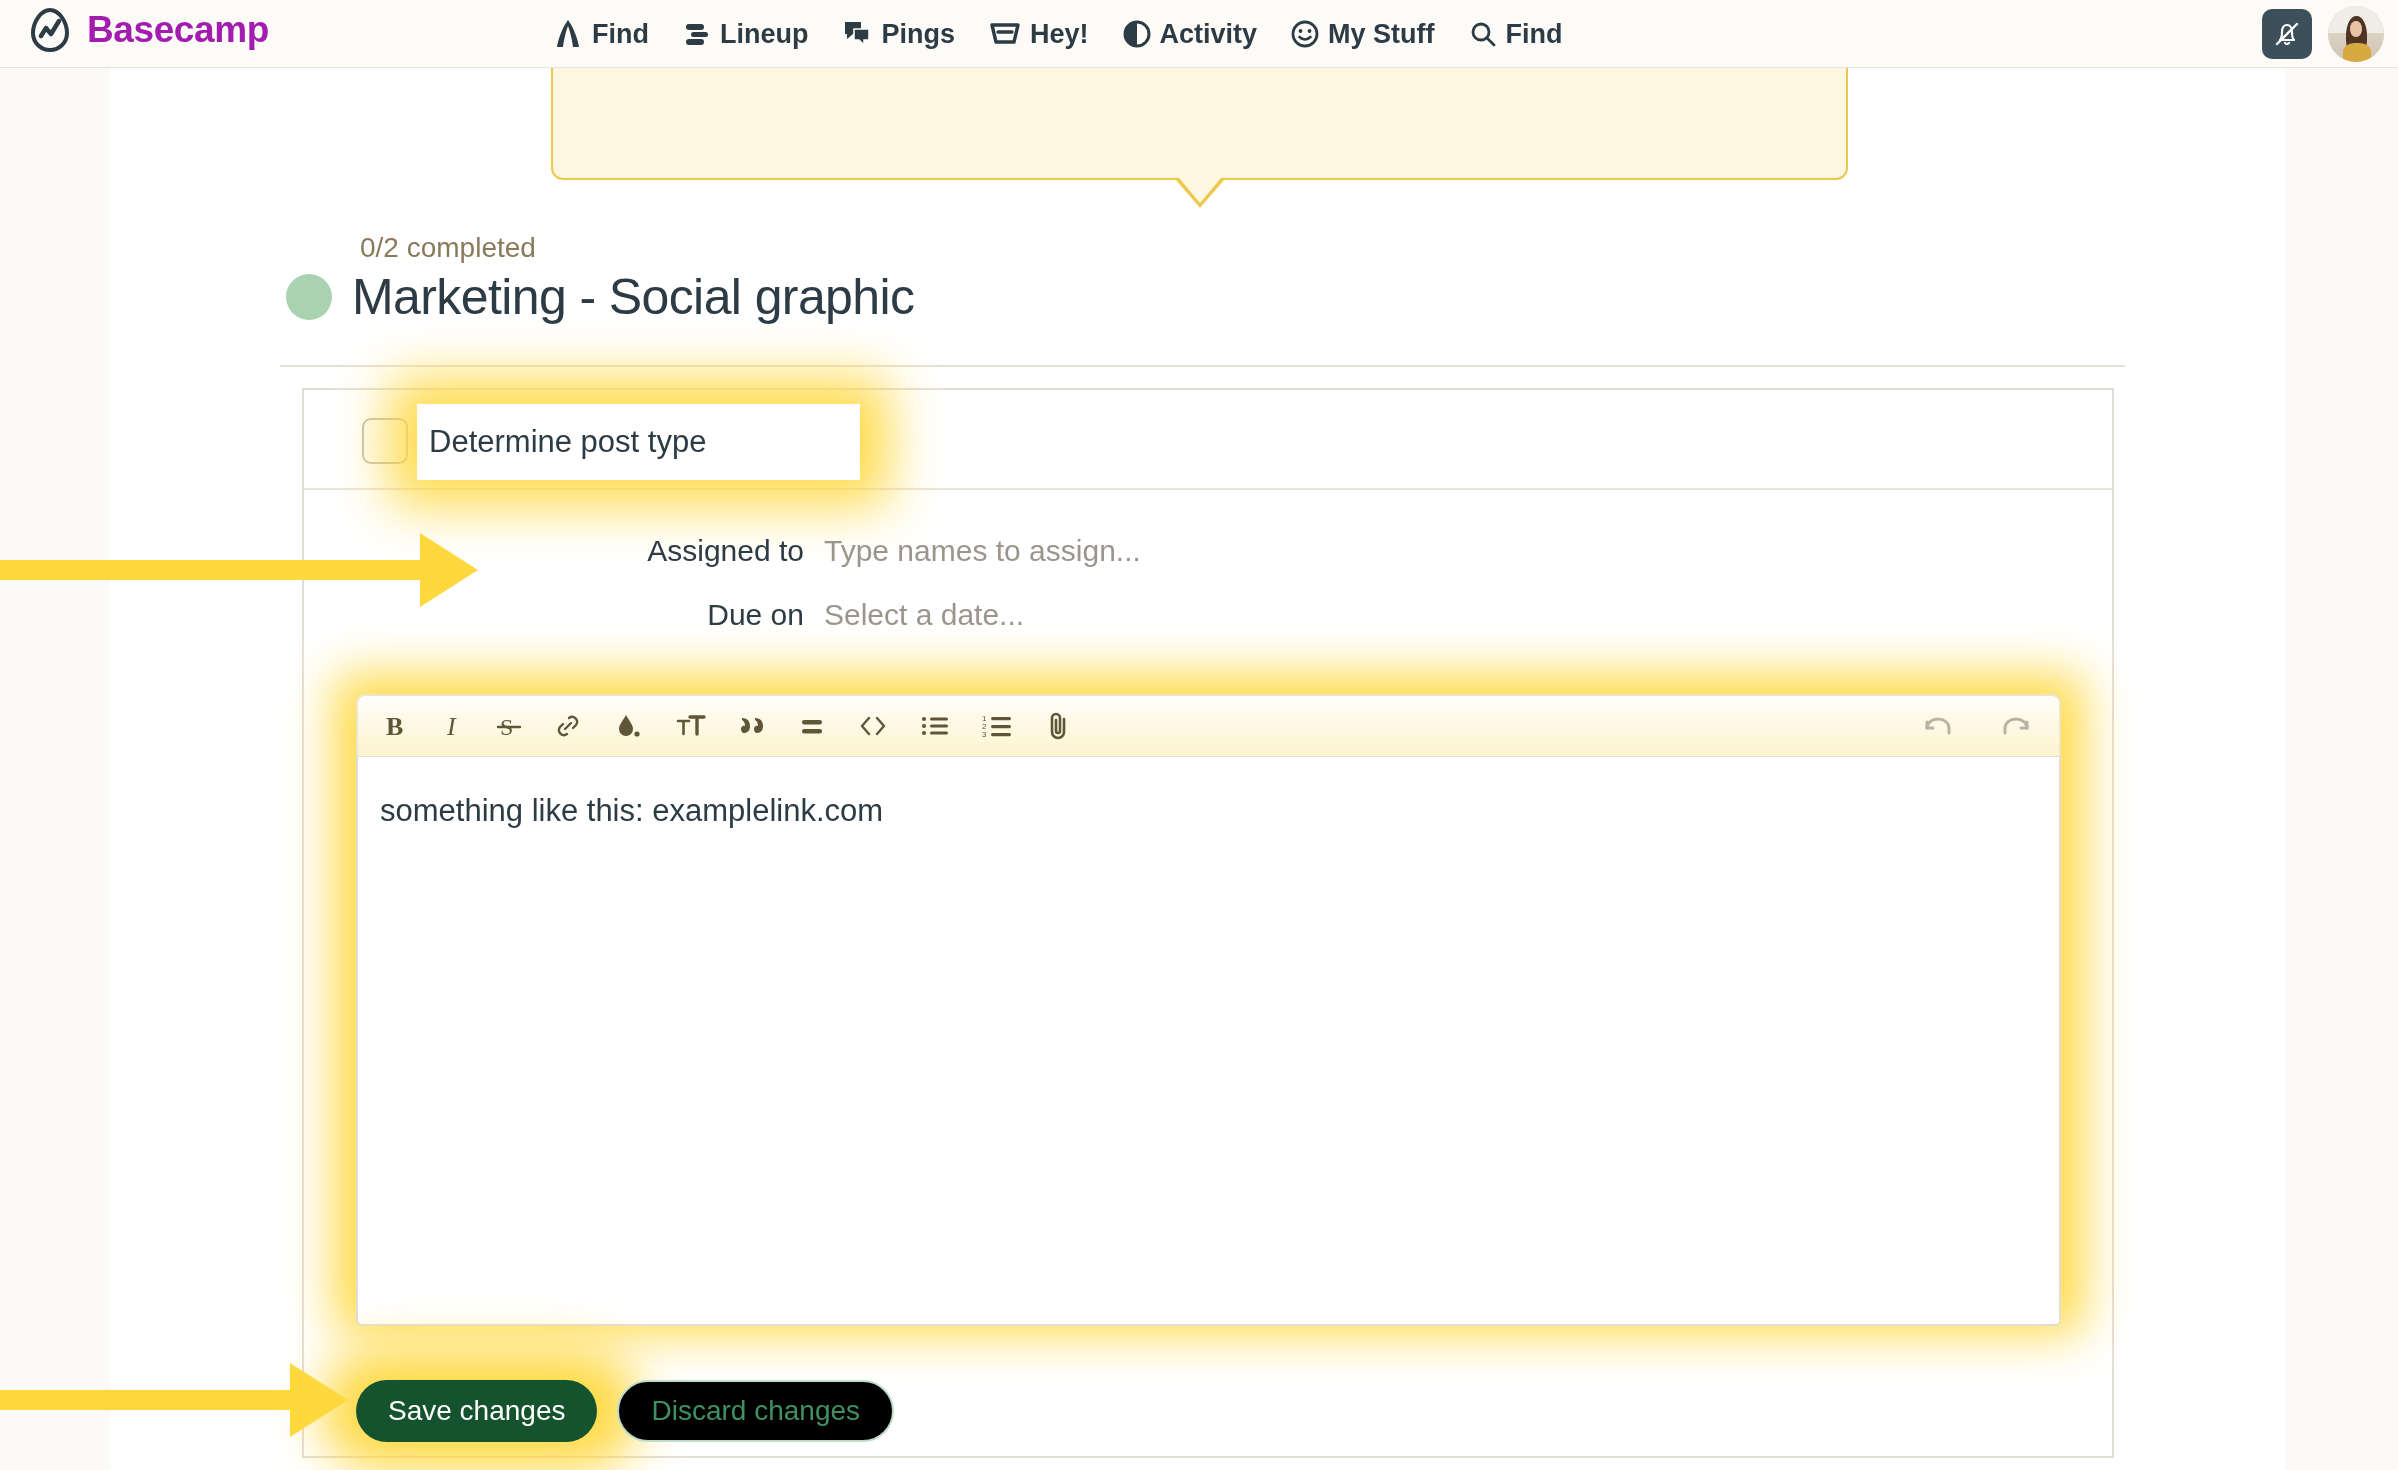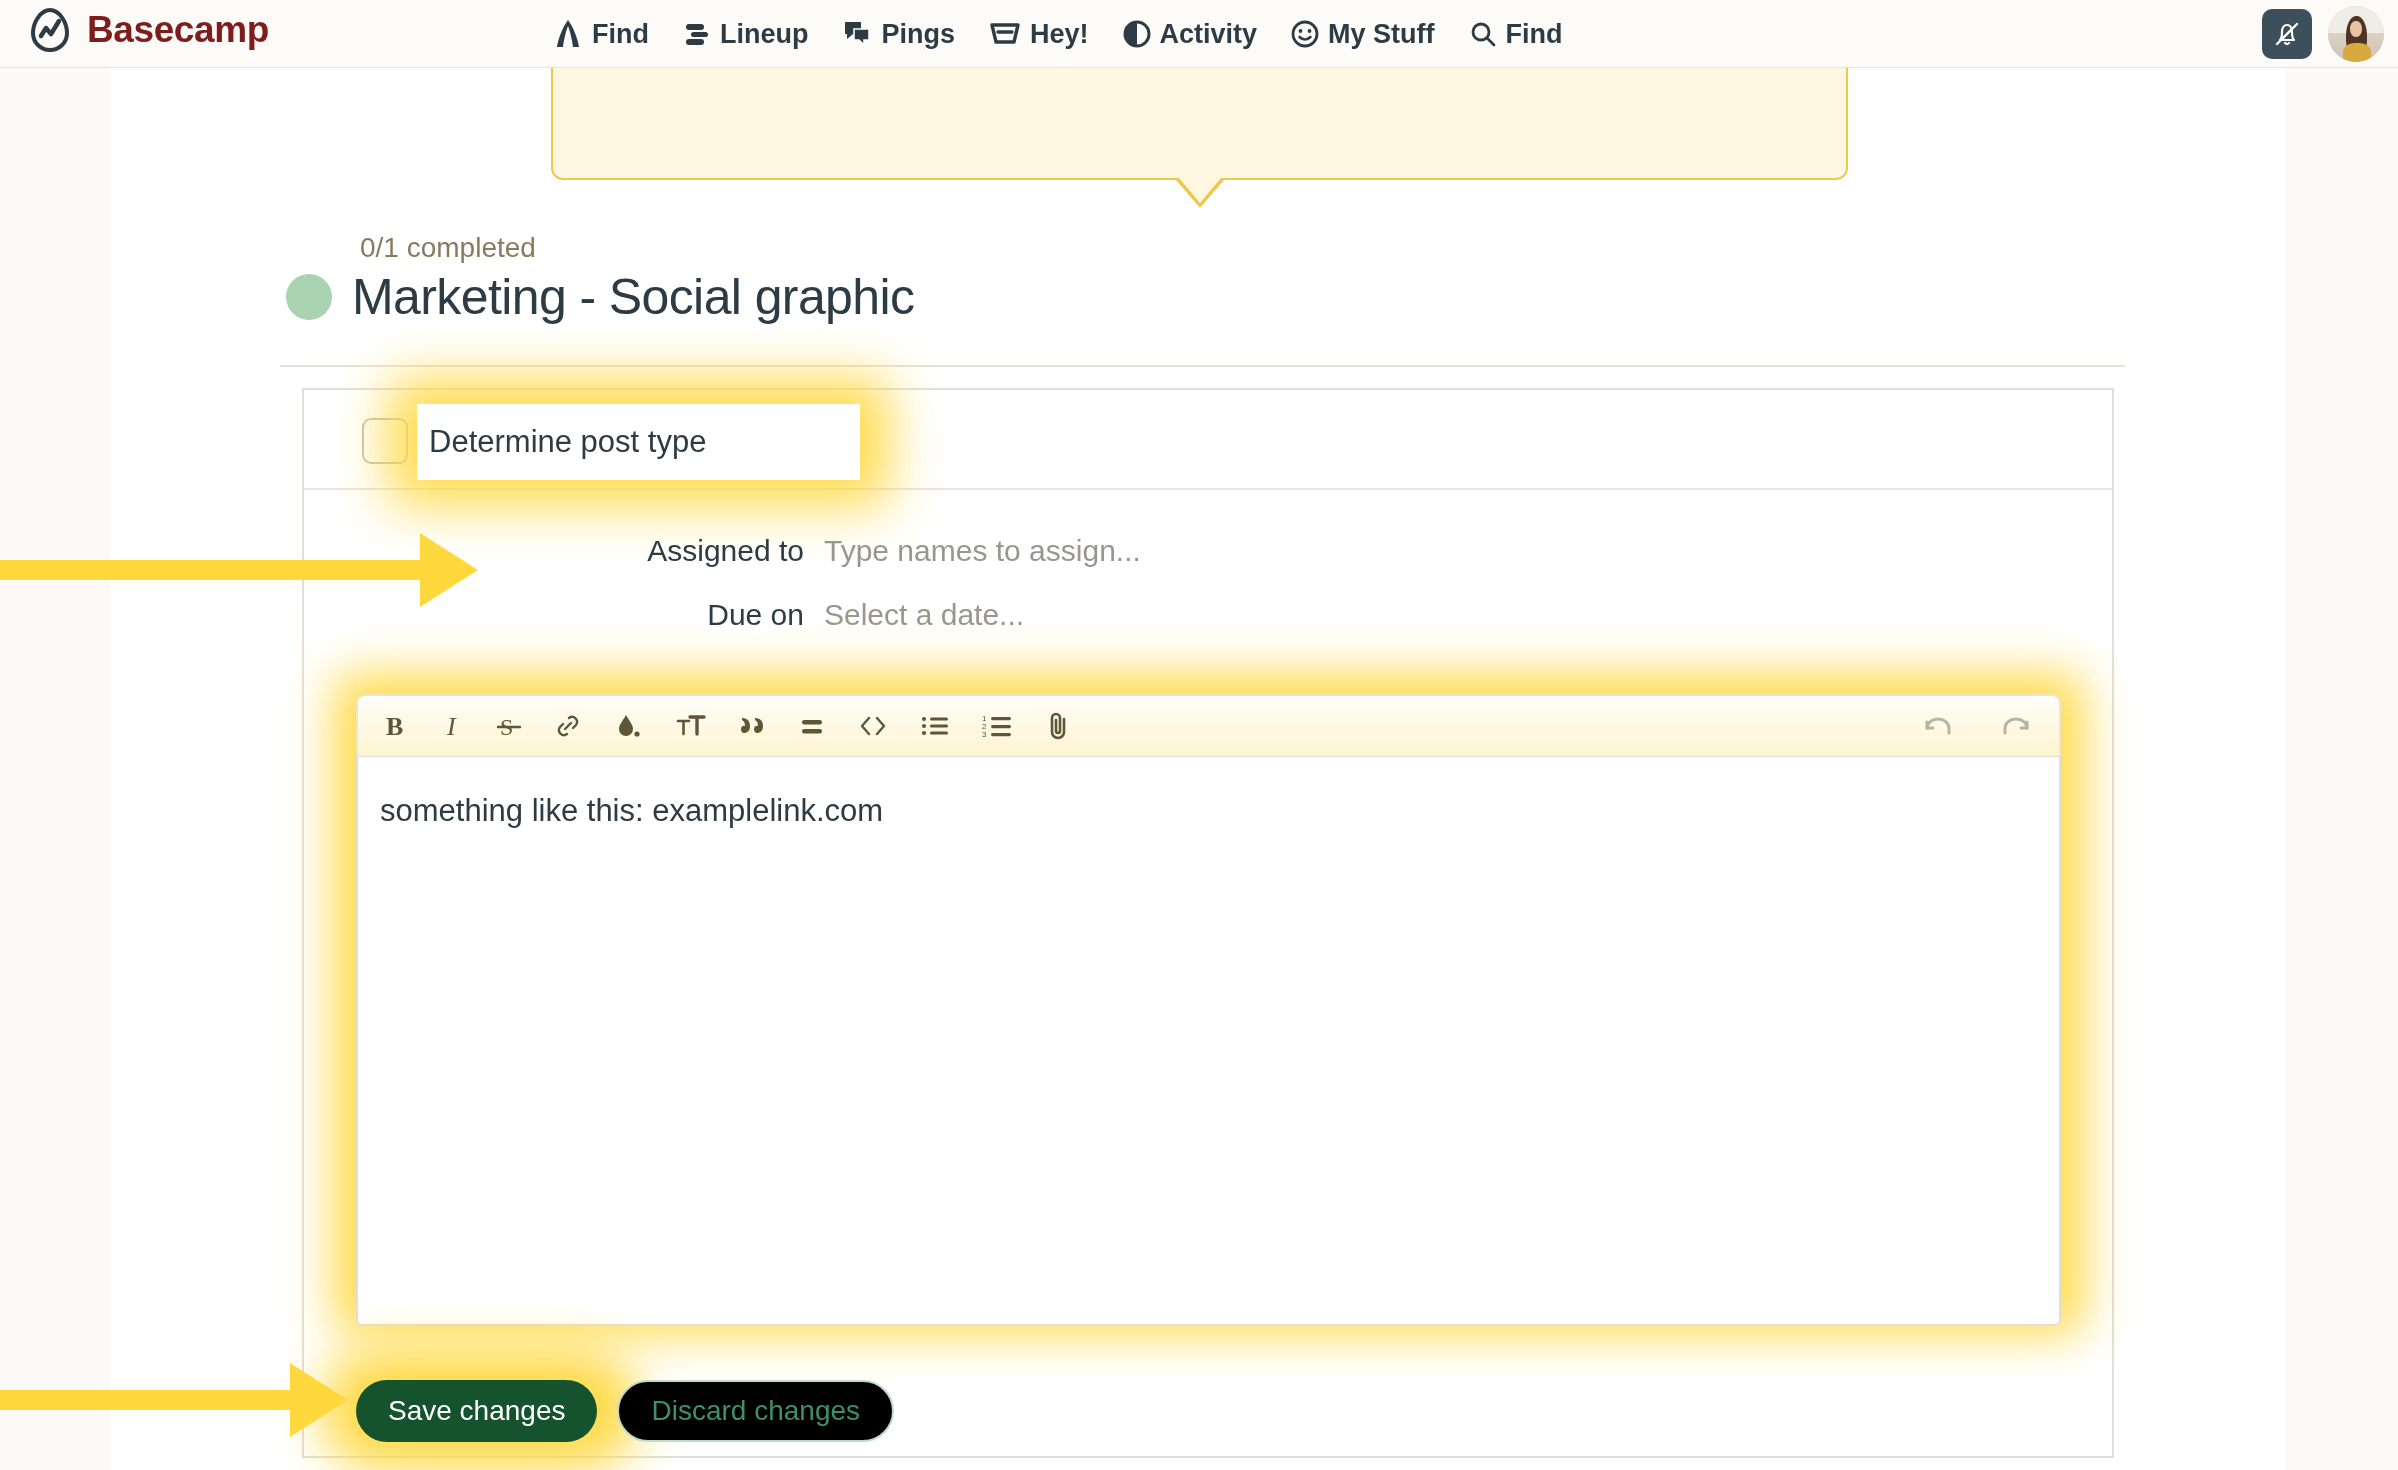--- a/index.html
+++ b/index.html
@@ -25,21 +25,21 @@
     background: #fdfbf7;
     border-bottom: 1px solid #e9e4dc;
     z-index: 40;
   }
   .brand {
     position: absolute; left: 26px; top: 6px;
     display: flex; align-items: center; gap: 13px;
   }
   .brand-logo { width: 48px; height: 48px; display: block; }
   .brand-name {
-    font-size: 37px; font-weight: bold; color: #7f1d1d; letter-spacing: -.4px;
+    font-size: 37px; font-weight: bold; color: #a21caf; letter-spacing: -.4px;
   }
   .nav-items {
     position: absolute; left: 553px; top: 0; height: 68px;
     display: flex; align-items: center; gap: 34px;
   }
   .nav-item {
     display: flex; align-items: center; gap: 9px;
     color: #2d3b45; font-size: 27px; font-weight: bold;
     cursor: pointer; white-space: nowrap;
   }
@@ -294,21 +294,21 @@
       <div class="avatar">
         <div class="sky"></div>
         <div class="sand"></div>
         <div class="hair"></div>
         <div class="face"></div>
         <div class="shirt"></div>
       </div>
     </div>
   </div>
 
-  <div class="completed-count">0/1 completed</div>
+  <div class="completed-count">0/2 completed</div>
   <div class="list-title-row">
     <div class="list-dot"></div>
     <div class="list-title">Marketing - Social graphic</div>
   </div>
   <div class="head-rule"></div>
 
   <div class="todo-card">
 
     <div class="todo-head">
       <div class="checkbox"></div>

